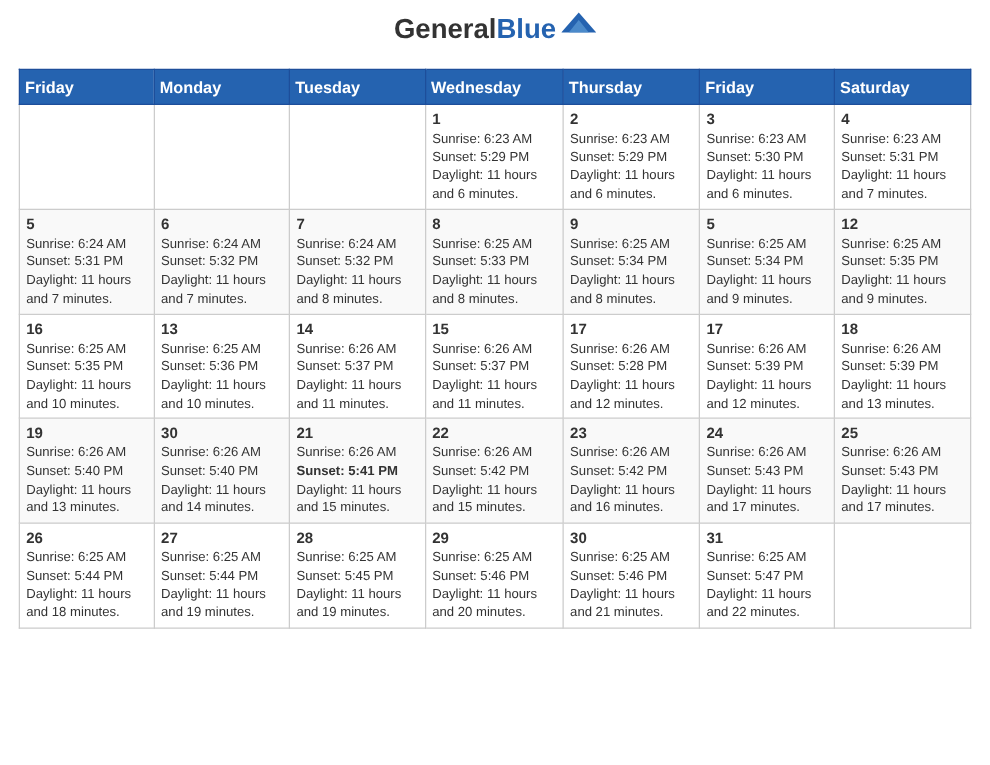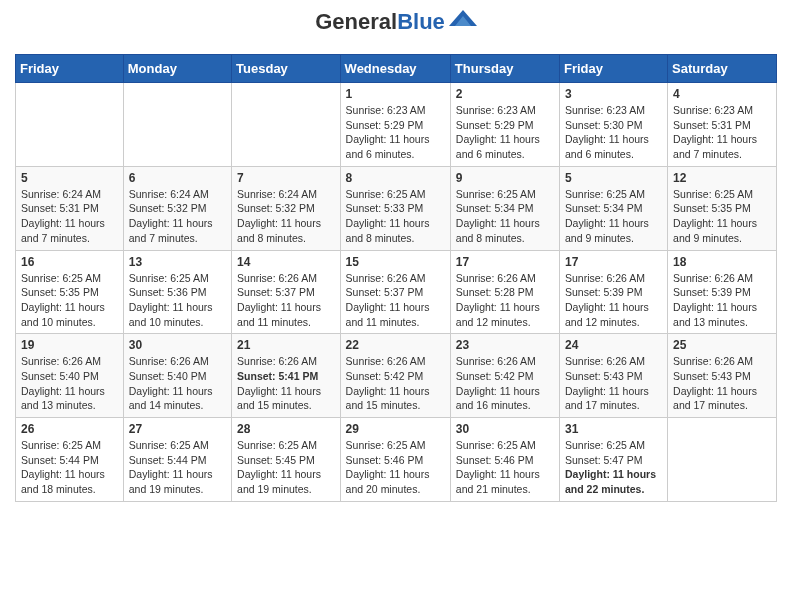--- a/index.html
+++ b/index.html
@@ -357,19 +357,19 @@
             <span style="display: block;">Sunrise: 6:25 AM</span>
             <span style="display: block;">Sunset: 5:46 PM</span>
             <span style="display: block;">Daylight: 11 hours and 21 minutes.</span>
           </div>
         </td>
         <td>
           <div class="day-number">31</div>
           <div class="day-info">
             <span style="display: block;">Sunrise: 6:25 AM</span>
             <span style="display: block;">Sunset: 5:47 PM</span>
-            <span style="display: block; font-weight: bold;">Daylight: 11 hours and 22 minutes.</span>
+            <span style="display: block;">Daylight: 11 hours and 22 minutes.</span>
           </div>
         </td>
         <td class="empty-cell"></td>
       </tr>
     </tbody>
 </table>
 
 </body></html>

